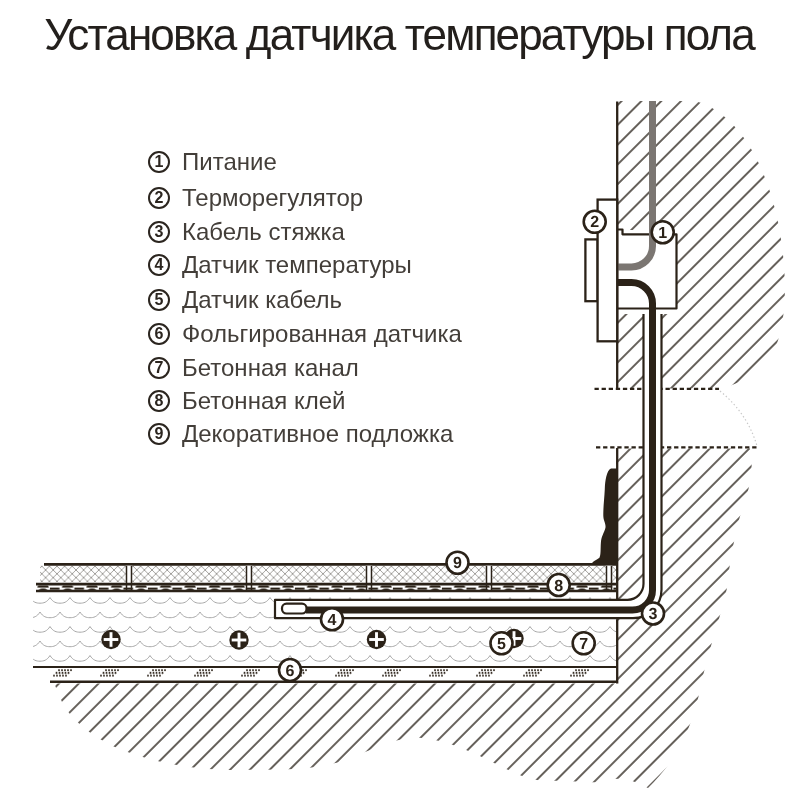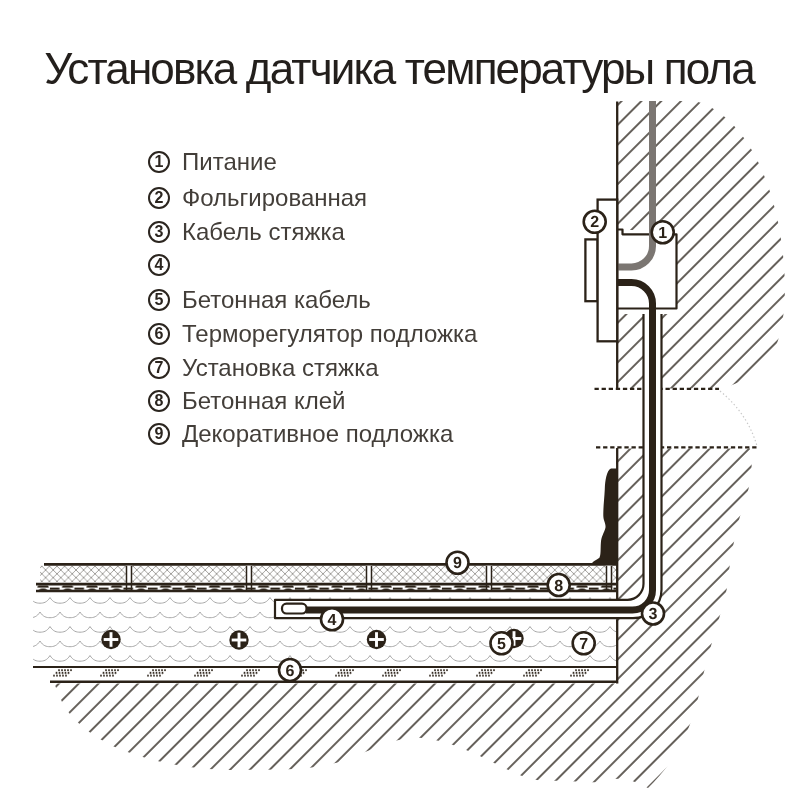--- a/index.html
+++ b/index.html
@@ -1,58 +1,59 @@
 <!DOCTYPE html>
 <html><head>
 <meta charset="utf-8">
 <style>
   html,body{margin:0;padding:0;}
   body{width:800px;height:800px;background:#ffffff;position:relative;overflow:hidden;transform:translateZ(0);
        font-family:"Liberation Sans", sans-serif;-webkit-font-smoothing:antialiased;}
-  #title{position:absolute;left:-1px;top:47px;width:800px;text-align:center;
+  #title{position:absolute;left:-1px;top:13px;width:800px;text-align:center;
          font-size:44px;line-height:1;color:#231f1c;letter-spacing:-1.85px;}
   .row{position:absolute;left:148px;height:34px;display:flex;align-items:center;}
   .num{width:18px;height:18px;border:2.9px solid #2b251f;border-radius:50%;
        display:flex;align-items:center;justify-content:center;
        font-size:16px;font-weight:bold;color:#2b251f;flex:0 0 auto;
        padding:0;line-height:1;}
   .lbl{margin-left:12px;font-size:24px;color:#433e39;white-space:nowrap;}
   svg{position:absolute;left:0;top:0;}
   svg text{text-rendering:geometricPrecision;-webkit-font-smoothing:antialiased;}
 </style>
 </head>
 <body>
 <div id="title">Установка датчика температуры пола</div>
 
 <div class="row" style="top:145px">
     <span class="num">1</span>
     <span class="lbl">Питание</span>
   </div>
 <div class="row" style="top:181px">
     <span class="num">2</span>
-    <span class="lbl">Фольгированная</span>
+    <span class="lbl">Терморегулятор</span>
   </div>
 <div class="row" style="top:215px">
     <span class="num">3</span>
     <span class="lbl">Кабель стяжка</span>
   </div>
 <div class="row" style="top:248px">
     <span class="num">4</span>
+    <span class="lbl">Датчик температуры</span>
   </div>
 <div class="row" style="top:283px">
     <span class="num">5</span>
-    <span class="lbl">Бетонная кабель</span>
+    <span class="lbl">Датчик кабель</span>
   </div>
 <div class="row" style="top:317px">
     <span class="num">6</span>
-    <span class="lbl">Терморегулятор подложка</span>
+    <span class="lbl">Фольгированная датчика</span>
   </div>
 <div class="row" style="top:351px">
     <span class="num">7</span>
-    <span class="lbl">Установка стяжка</span>
+    <span class="lbl">Бетонная канал</span>
   </div>
 <div class="row" style="top:384px">
     <span class="num">8</span>
     <span class="lbl">Бетонная клей</span>
   </div>
 <div class="row" style="top:417px">
     <span class="num">9</span>
     <span class="lbl">Декоративное подложка</span>
   </div>
 

